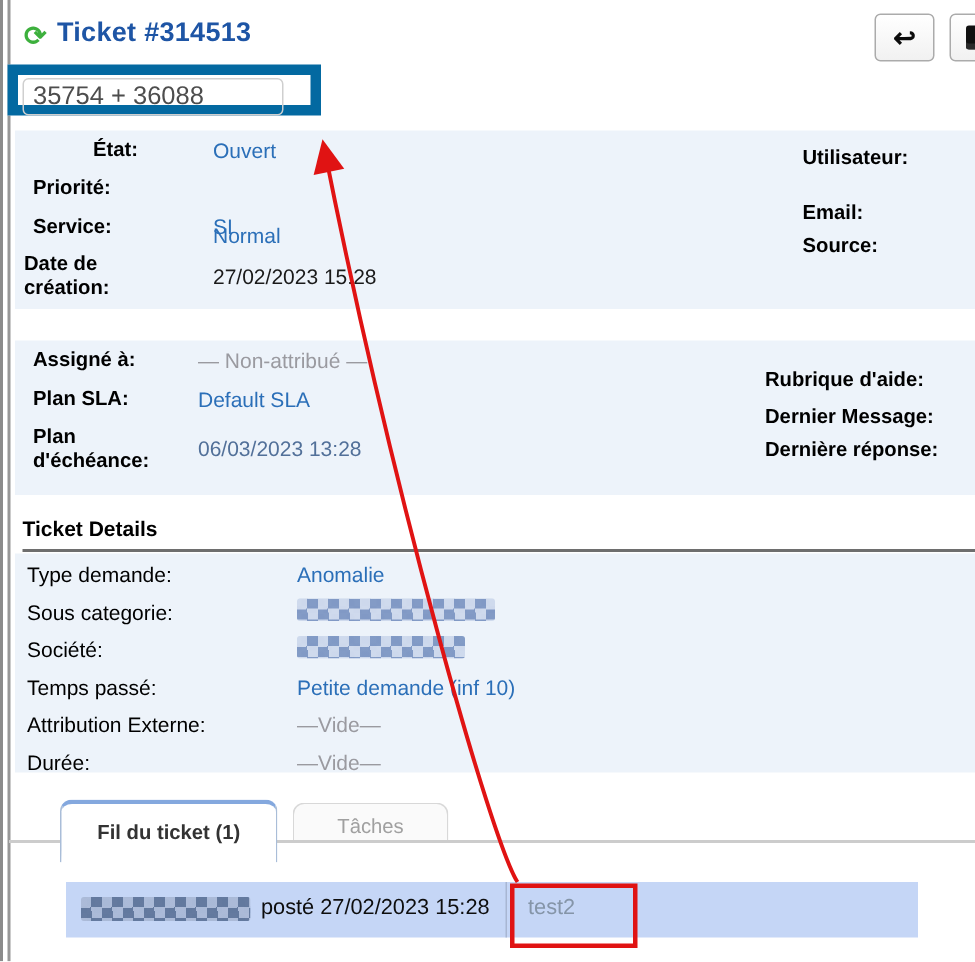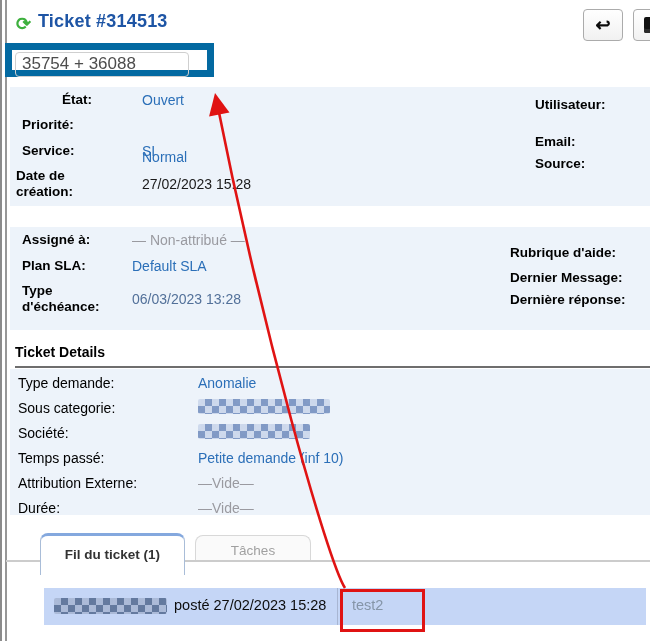--- a/index.html
+++ b/index.html
@@ -50,24 +50,24 @@
       repeating-conic-gradient(rgba(95,118,155,.95) 0% 25%, rgba(170,186,215,.95) 0% 50%) 0 0/14px 14px,
       repeating-conic-gradient(rgba(120,140,180,.5) 0% 25%, rgba(200,212,235,.5) 0% 50%) 4px 6px/10px 10px;
     border-radius:2px;
   }
   
   #tabs-rule{left:6px;top:560px;width:644px;height:2px;background:#cccccc;z-index:1;}
   .tab{box-sizing:border-box;text-align:center;border-radius:8px 8px 0 0;font-size:13.5px;}
   #tab-thread{left:40px;top:533px;width:145px;height:42px;background:#fff;z-index:2;
     border:1px solid #a9bdd8;border-top:3px solid #84a8de;border-bottom:none;
     font-weight:bold;color:#333;padding-top:11px;}
-  #tab-tasks{left:195px;top:535px;width:116px;height:26px;background:#fafafa;z-index:0;
+  #tab-tasks{left:195px;top:535px;width:104px;height:26px;background:#fafafa;z-index:0;
     border:1px solid #d8d8d8;border-bottom:none;color:#a0a0a0;padding-top:7px;}
   
-  #thread-row{left:44px;top:588px;width:568px;height:37px;background:#c5d6f6;z-index:2;padding-left:34px;}
+  #thread-row{left:44px;top:588px;width:568px;height:37px;background:#c5d6f6;z-index:2;}
   #thread-name{position:absolute;left:10px;top:10px;width:113px;height:16px;}
   #thread-posted{position:absolute;left:130px;top:9px;font-size:14.5px;color:#0d0d0d;}
   #thread-sep{position:absolute;left:293px;top:0;width:1px;height:37px;background:#a8b6d2;}
   #thread-message{position:absolute;left:308px;top:9px;font-size:14.5px;color:#8595a8;}
   
   #redbox-bottom{left:340px;top:589px;width:85px;height:43px;border:3px solid #e01313;box-sizing:border-box;z-index:45;}
   
   #arrow-svg{left:0;top:0;z-index:30;pointer-events:none;}
 </style>
 </head>
@@ -110,21 +110,21 @@
     <span class="abs flabel" style="left:525px;top:69px;">Source:</span>
   </div>
 
   <div class="abs infoblock" id="block-assign">
     <span class="abs flabel" style="left:12px;top:5px;">Assigné à:</span>
     <span class="abs fvalue muted" style="left:122px;top:5px;">— Non-attribué —</span>
 
     <span class="abs flabel" style="left:12px;top:31px;">Plan SLA:</span>
     <span class="abs fvalue link" style="left:122px;top:31px;">Default SLA</span>
 
-    <span class="abs flabel wraplabel" style="left:12px;top:56px;">Type d'échéance:</span>
+    <span class="abs flabel wraplabel" style="left:12px;top:56px;">Plan d'échéance:</span>
     <span class="abs fvalue duedate" style="left:122px;top:64px;">06/03/2023 13:28</span>
 
     <span class="abs flabel" style="left:500px;top:18px;">Rubrique d'aide:</span>
     <span class="abs flabel" style="left:500px;top:65px;">Dernière réponse:</span>
     <span class="abs flabel" style="left:500px;top:43px;">Dernier Message:</span>
   </div>
 
   <div class="abs" id="details-header">Ticket Details</div>
 
   <div class="abs" id="details-table">

